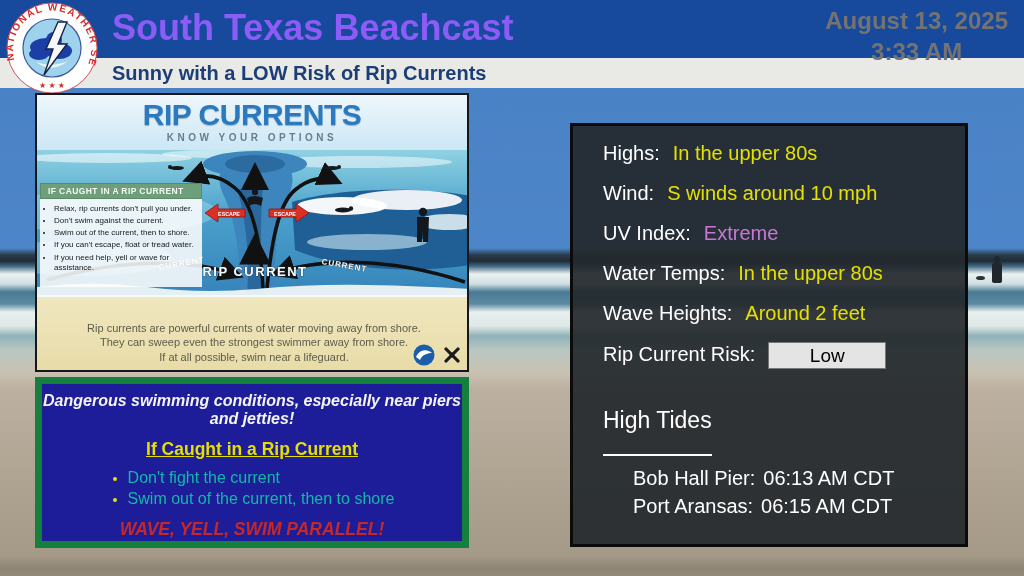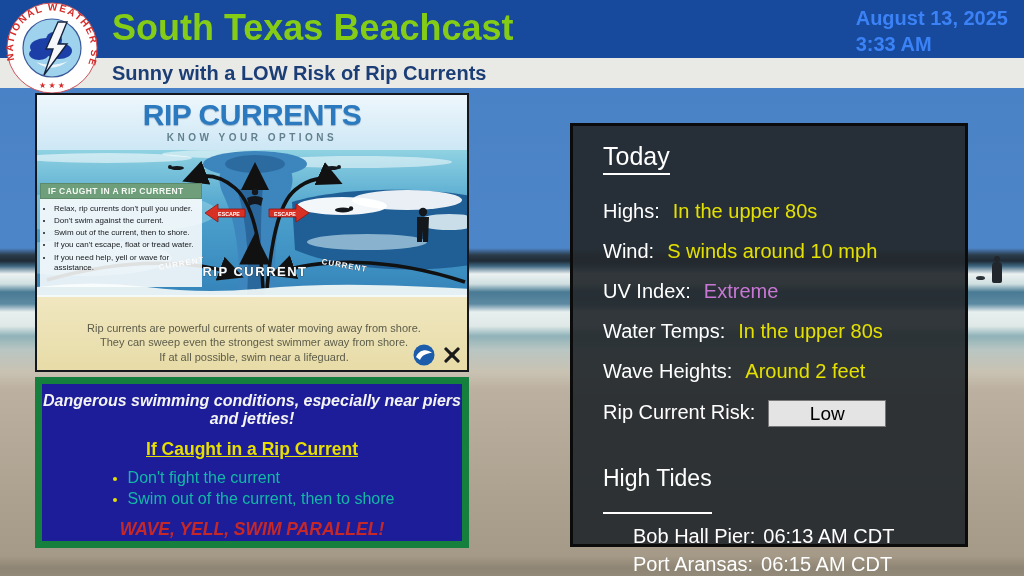--- a/index.html
+++ b/index.html
@@ -7,25 +7,25 @@
   .stage {
     position:relative; width:1024px; height:576px; overflow:hidden;
     font-family:"Liberation Sans", sans-serif; -webkit-font-smoothing:antialiased;
   }
 
   
   .header-bar { position:absolute; left:0; top:0; width:1024px; height:58px; background:#17499c; }
   .subtitle-bar { position:absolute; left:0; top:58px; width:1024px; height:30px; background:#e9e9e6; }
   .accent-strip { position:absolute; left:0; top:88px; width:1024px; height:8px; background:#4a82c8; }
   .page-title {
-    position:absolute; left:112px; top:7px; color:#84cc16;
+    position:absolute; left:112px; top:7px; color:#8b5cf6;
     font-size:36px; font-weight:700; letter-spacing:0;
   }
-  .datetime { position:absolute; right:16px; top:5px; text-align:left; color:#3b82f6;
-    font-size:20px; font-weight:700; line-height:1.3; }
+  .datetime { position:absolute; right:16px; top:5px; text-align:center; color:#737373;
+    font-size:24px; font-weight:700; line-height:1.3; }
   .subtitle-text {
     position:absolute; left:112px; top:58px; height:30px; line-height:30px;
     color:#1c3e76; font-size:20px; font-weight:700;
   }
   .nws-logo { position:absolute; left:6px; top:2px; width:92px; height:92px; }
 
   
   .photo {
     position:absolute; left:0; top:88px; width:1024px; height:488px;
     background:linear-gradient(180deg,
@@ -249,21 +249,20 @@
     <div class="warn-heading">If Caught in a Rip Current</div>
     <ul class="warn-list">
       <li>Don't fight the current</li>
       <li>Swim out of the current, then to shore</li>
     </ul>
     <div class="warn-tagline">WAVE, YELL, SWIM PARALLEL!</div>
     <div class="warn-url">www.ripcurrents.noaa.gov</div>
   </div>
 
   <div class="forecast">
-    <div><span class="fc-heading">Today</span></div>
     <div class="fc-row">
       <span>Highs:</span><span class="fc-value val-yellow">In the upper 80s</span>
     </div>
     <div class="fc-row">
       <span>Wind:</span><span class="fc-value val-yellow">S winds around 10 mph</span>
     </div>
     <div class="fc-row">
       <span>UV Index:</span><span class="fc-value val-purple">Extreme</span>
     </div>
     <div class="fc-row">

